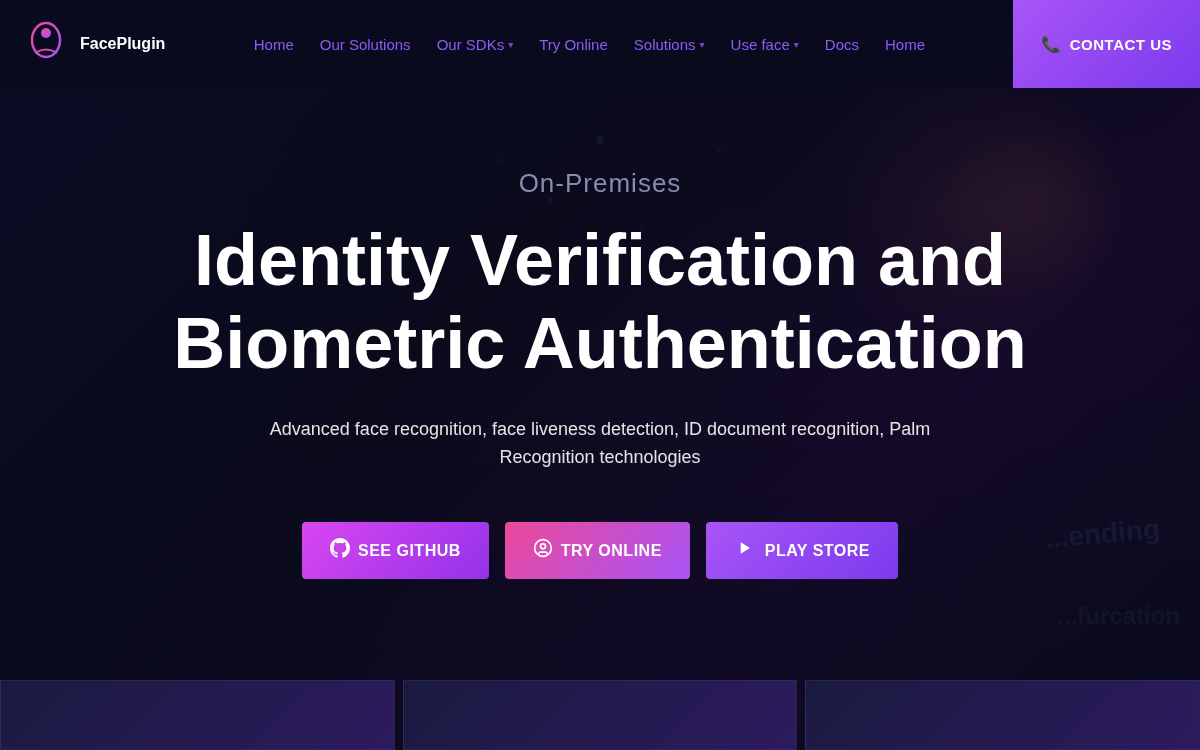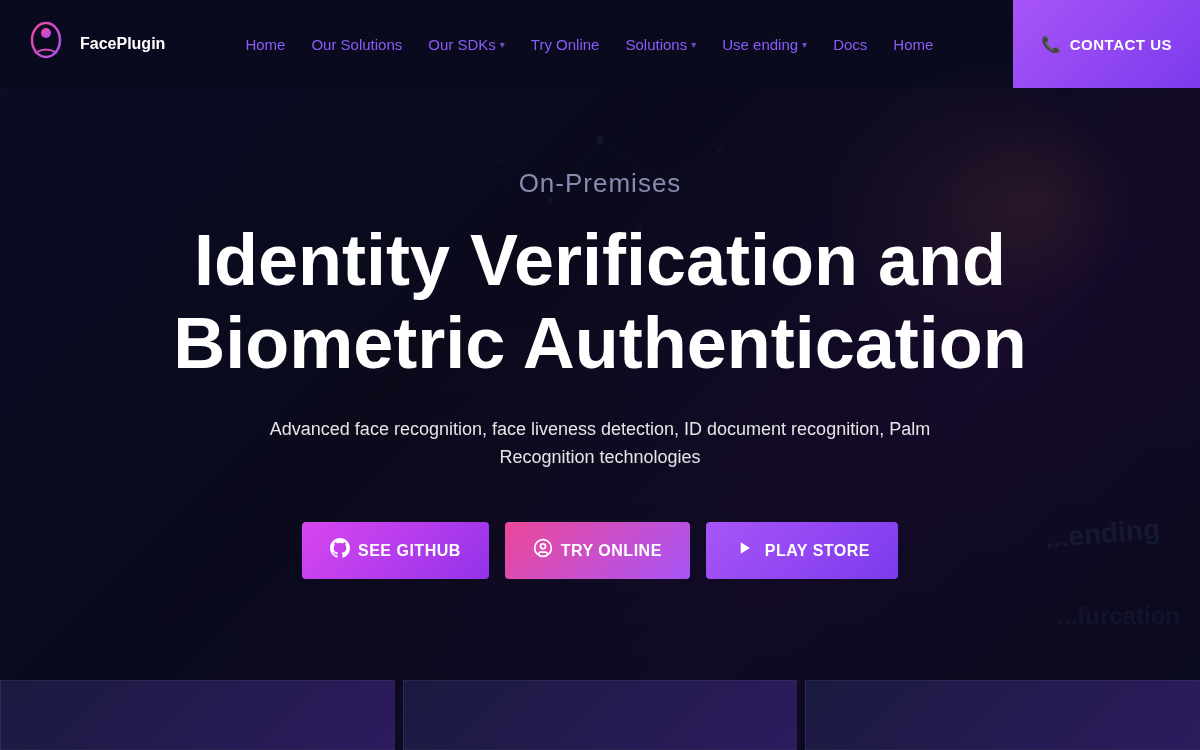--- a/index.html
+++ b/index.html
@@ -305,21 +305,21 @@
       <span class="chevron">▾</span>
     </a>
     <a class="nav-item">
       <span>Try Online</span>
     </a>
     <a class="nav-item">
       <span>Solutions</span>
       <span class="chevron">▾</span>
     </a>
     <a class="nav-item">
-      <span>Use ending</span>
+      <span>Use face</span>
       <span class="chevron">▾</span>
     </a>
     <a class="nav-item">
       <span>Docs</span>
     </a>
     <a class="nav-item">
       <span>Home</span>
     </a>
   </div>
 

